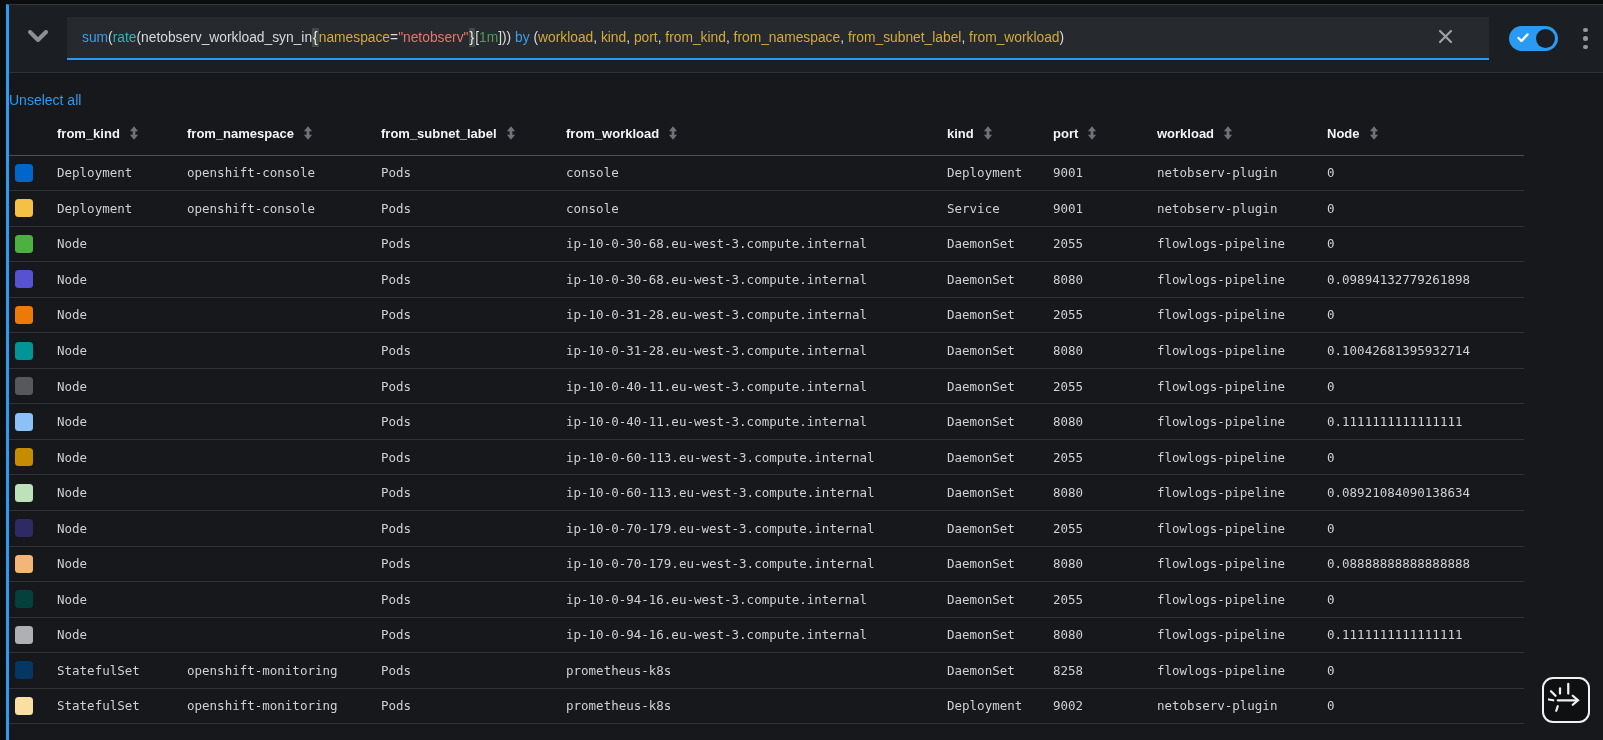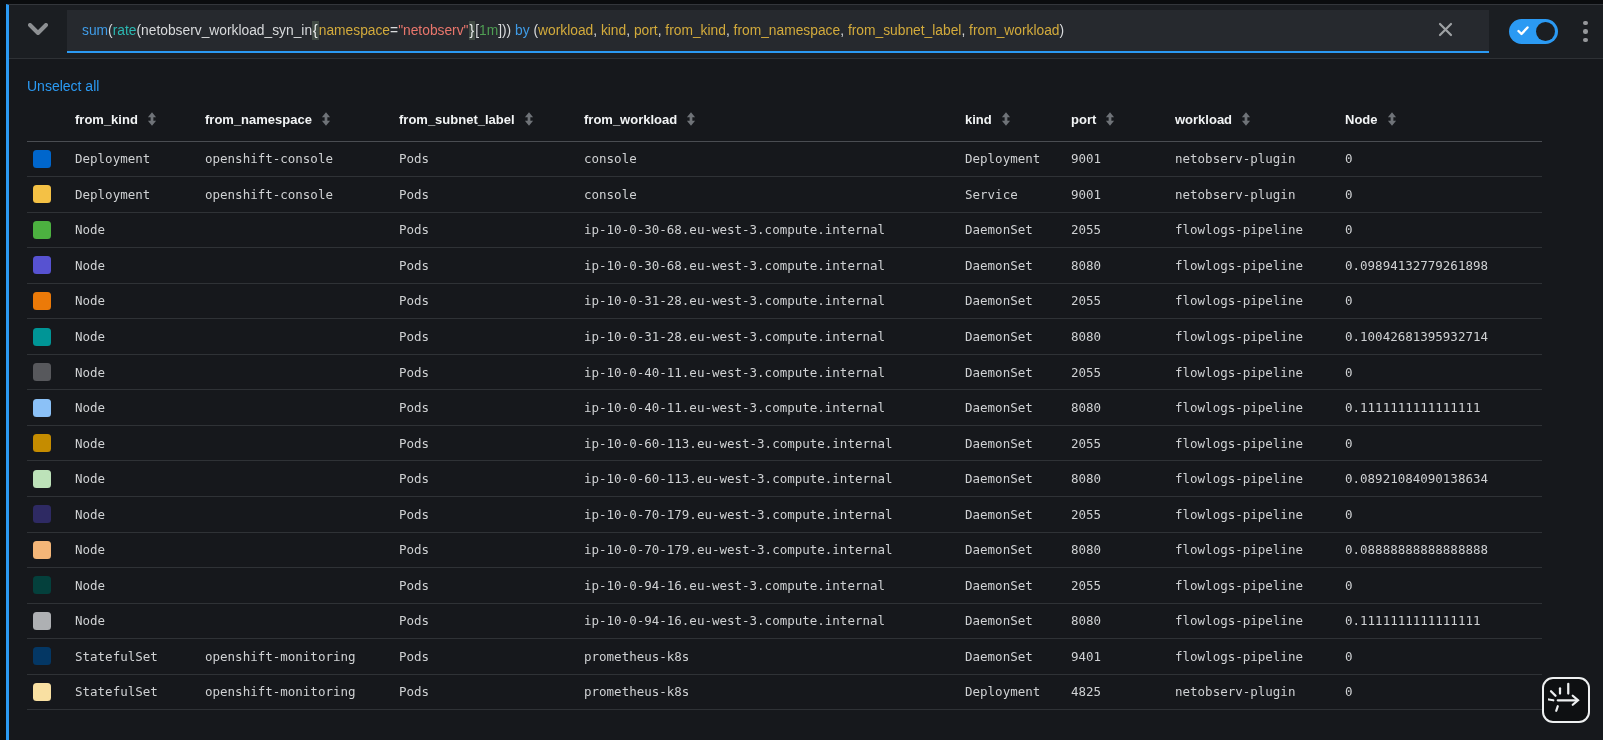--- a/index.html
+++ b/index.html
@@ -1,34 +1,34 @@
 <!DOCTYPE html>
 <html><head>
 <meta charset="utf-8">
 <style>
 *{box-sizing:border-box;margin:0;padding:0}
 html,body{width:1603px;height:740px;background:#0a0c0e;font-family:"Liberation Sans",sans-serif;overflow:hidden}
 .app{position:absolute;top:4px;left:6px;width:1597px;height:736px;border-left:3px solid #2b9af3;border-top:1px solid #33363b;background:#16181c}
-.toolbar{height:54px;background:#1b1e22;border-bottom:1px solid #2e3135;display:flex;align-items:center;position:relative}
+.toolbar{height:68px;background:#1b1e22;border-bottom:1px solid #2e3135;display:flex;align-items:center;position:relative}
 .chevron-btn{width:58px;height:100%;display:flex;align-items:center;justify-content:center;background:transparent;border:none;cursor:pointer}
 .query-box{width:1422px;height:43px;background:#26292e;border-bottom:2px solid #2b9af3;display:flex;align-items:center;padding:0 60px 0 15px;position:relative;font-family:"Liberation Sans",sans-serif;font-size:13.8px;white-space:pre;overflow:hidden}
 .tok-kw{color:#3f9ce8}
 .tok-fn{color:#2cb8b2}
 .tok-label{color:#d3ab3c}
 .tok-str{color:#e9766c}
 .tok-dur{color:#4f9e53}
 .tok-p{color:#d8dadc}
 .tok-brace{color:#eceeee;background:#414b44;padding:2px 1px}
 .clear-btn{position:absolute;right:36px;top:50%;transform:translateY(-50%);background:none;border:none;cursor:pointer;display:flex;align-items:center}
 .switch{margin-left:20px;width:49px;height:25px;border-radius:13px;background:#2b9af3;position:relative;border:none;cursor:pointer;flex:none}
 .switch .knob{position:absolute;right:3px;top:3px;width:19px;height:19px;border-radius:50%;background:#1b1e22}
 .switch .check{position:absolute;left:8px;top:6px}
 .kebab{margin-left:21px;background:none;border:none;cursor:pointer;display:flex;flex-direction:column;gap:4px;padding:4px}
 .kebab i{width:4.5px;height:4.5px;border-radius:50%;background:#96989b}
-.content{padding-left:18px}
+.content{}
 .unselect{display:inline-block;margin-top:19px;color:#2b9af3;font-size:14px;cursor:pointer;background:none;border:none;font-family:inherit}
 table{border-collapse:collapse;table-layout:fixed;width:1515px;margin-top:2px}
 th{font-size:13px;font-weight:bold;color:#f2f4f5;text-align:left;height:44px;vertical-align:middle;border-bottom:1px solid #4a4d52}
 th .th-label{display:inline-block;vertical-align:middle}
 th svg{margin-left:9px;vertical-align:middle}
 td{height:35.55px;border-bottom:1px solid #2f3236;font-family:"DejaVu Sans Mono",monospace;font-size:12.5px;color:#cfd1d3;vertical-align:middle;overflow:hidden;white-space:nowrap}
 .swatch{width:18px;height:18px;border-radius:3.5px;margin-left:6px}
 .click-fx{position:absolute;right:13px;bottom:17px;width:48px;height:46px;border:2.5px solid #eef0f1;border-radius:11px;background:#0e1012;display:flex;align-items:center;justify-content:center}
 </style>
 </head>
@@ -296,34 +296,34 @@
   </tr>
           <tr>
     <td>
               <div class="swatch" style="background: rgb(4, 55, 100);"></div>
             </td>
     <td class="cell">StatefulSet</td>
     <td class="cell">openshift-monitoring</td>
     <td class="cell">Pods</td>
     <td class="cell">prometheus-k8s</td>
     <td class="cell">DaemonSet</td>
-    <td class="cell">9401</td>
+    <td class="cell">8258</td>
     <td class="cell">flowlogs-pipeline</td>
     <td class="cell">0</td>
   </tr>
           <tr>
     <td>
               <div class="swatch" style="background: rgb(249, 224, 162);"></div>
             </td>
     <td class="cell">StatefulSet</td>
     <td class="cell">openshift-monitoring</td>
     <td class="cell">Pods</td>
     <td class="cell">prometheus-k8s</td>
     <td class="cell">Deployment</td>
-    <td class="cell">4825</td>
+    <td class="cell">9002</td>
     <td class="cell">netobserv-plugin</td>
     <td class="cell">0</td>
   </tr>
         </tbody>
     </table>
   </div>
 
   <div class="click-fx">
     <span>
       <svg width="36" height="36" viewBox="0 0 48 48" fill="none" stroke="#eef0f1" stroke-width="3" stroke-linecap="round">

